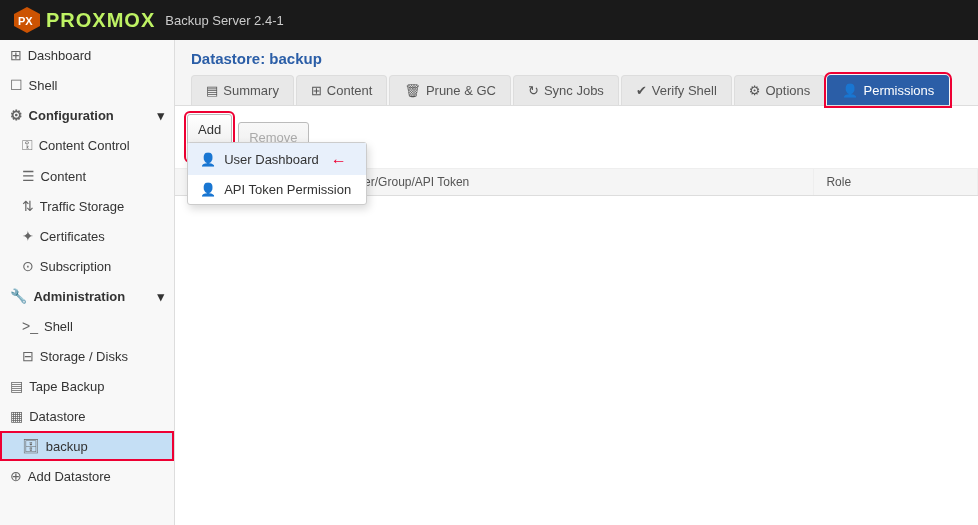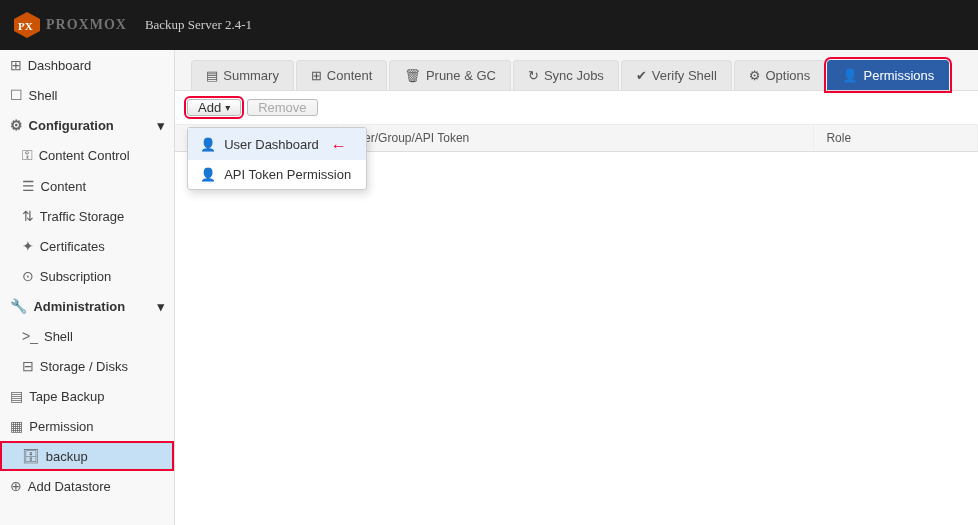--- a/index.html
+++ b/index.html
@@ -1,23 +1,23 @@
 <!DOCTYPE html>
 <html><head>
   <meta charset="utf-8">
   <style>
     * { box-sizing: border-box; margin: 0; padding: 0; }
     body { font-family: Arial, sans-serif; font-size: 13px; background: #f0f0f0; color: #333; width: 978px; height: 525px; overflow: hidden; }
 
     
-    .header { background: #1a1a1a; height: 50px; display: flex; align-items: center; padding: 0 12px; gap: 10px; font-family: Liberation Serif, serif; }
+    .header { background: #1a1a1a; height: 40px; display: flex; align-items: center; padding: 0 12px; gap: 10px; }
     .header-logo { display: flex; align-items: center; gap: 4px; }
     .logo-icon { width: 30px; height: 30px; }
-    .logo-text { color: #737373; font-size: 14px; font-weight: bold; letter-spacing: 1px; }
-    .header-title { color: #ccc; font-size: 13px; margin-left: 8px; }
+    .logo-text { color: #bef264; font-size: 20px; font-weight: bold; letter-spacing: 1px; }
+    .header-title { color: #ccc; font-size: 13px; }
 
     
     .layout { display: flex; height: 485px; }
 
     
     .sidebar { width: 175px; background: #f8f8f8; border-right: 1px solid #ddd; overflow-y: auto; flex-shrink: 0; }
     .sidebar-item { display: flex; align-items: center; gap: 6px; padding: 7px 10px; cursor: pointer; color: #333; font-size: 13px; }
     .sidebar-item.selected { background: #c5dff5; }
     .sidebar-group { font-weight: bold; display: flex; align-items: center; justify-content: space-between; padding: 7px 10px; cursor: pointer; color: #333; }
     .sidebar-group .group-left { display: flex; align-items: center; gap: 6px; }
@@ -27,21 +27,21 @@
     
     .main { flex: 1; display: flex; flex-direction: column; background: #fff; }
     .main-header { padding: 10px 16px 0; background: #f5f5f5; border-bottom: 1px solid #ddd; }
     .datastore-title { color: #2b5ea7; font-size: 15px; font-weight: bold; margin-bottom: 8px; }
     .tabs { display: flex; gap: 0; align-items: flex-end; }
     .tab { display: flex; align-items: center; gap: 5px; padding: 7px 14px; cursor: pointer; border: 1px solid #ddd; border-bottom: none; background: #e8e8e8; color: #555; font-size: 13px; border-radius: 4px 4px 0 0; margin-right: 2px; }
     .tab.highlighted { background: #2b5ea7; color: #fff; border-color: #2b5ea7; outline: 2px solid #e03; outline-offset: 1px; }
 
     
     .toolbar { padding: 8px 12px; border-bottom: 1px solid #eee; display: flex; gap: 6px; align-items: center; position: relative; }
-    .btn { display: flex; align-items: center; gap: 4px; padding: 0 10px; border: 1px solid #bbb; border-radius: 3px; background: linear-gradient(to bottom, #fff, #e8e8e8); cursor: pointer; font-size: 13px; color: #333; }
+    .btn { display: flex; align-items: center; gap: 4px; padding: 7px 10px; border: 1px solid #bbb; border-radius: 3px; background: linear-gradient(to bottom, #fff, #e8e8e8); cursor: pointer; font-size: 13px; color: #333; flex-direction: column; }
     .btn.add-btn { outline: 2px solid #e03; outline-offset: 1px; }
     .btn-disabled { color: #aaa; background: linear-gradient(to bottom, #f8f8f8, #eee); cursor: default; }
     .dropdown-arrow { font-size: 10px; }
 
     
     .dropdown-menu { position: absolute; top: 36px; left: 12px; background: #fff; border: 1px solid #ccc; border-radius: 3px; box-shadow: 2px 4px 8px rgba(0,0,0,0.15); z-index: 100; min-width: 180px; }
     .dropdown-item { display: flex; align-items: center; gap: 8px; padding: 7px 12px; cursor: pointer; font-size: 13px; }
     .dropdown-item:hover, .dropdown-item.hovered { background: #e8f0fb; }
     .dropdown-item .arrow-indicator { color: #e03; font-size: 16px; margin-left: 4px; }
 
@@ -130,38 +130,39 @@
       <span>Storage / Disks</span>
     </div>
 
     <div class="sidebar-item">
       <span class="icon-sym">▤</span>
       <span>Tape Backup</span>
     </div>
 
     <div class="sidebar-item">
       <span class="icon-sym">▦</span>
-      <span>Permission</span>
+      <span>Datastore</span>
     </div>
 
     <div class="sidebar-item sidebar-child selected" style="outline: 2px solid #e03; outline-offset:-2px;">
       <span class="icon-sym">🗄</span>
       <span>backup</span>
     </div>
 
     <div class="sidebar-item">
       <span class="icon-sym">⊕</span>
       <span>Add Datastore</span>
     </div>
 
   </div>
 
   <div class="main">
 
     <div class="main-header">
+      <div class="datastore-title">Datastore: backup</div>
 
       <div class="tabs">
 
         <div class="tab">
           <span>▤</span>
           <span>Summary</span>
         </div>
 
         <div class="tab">
           <span>⊞</span>

